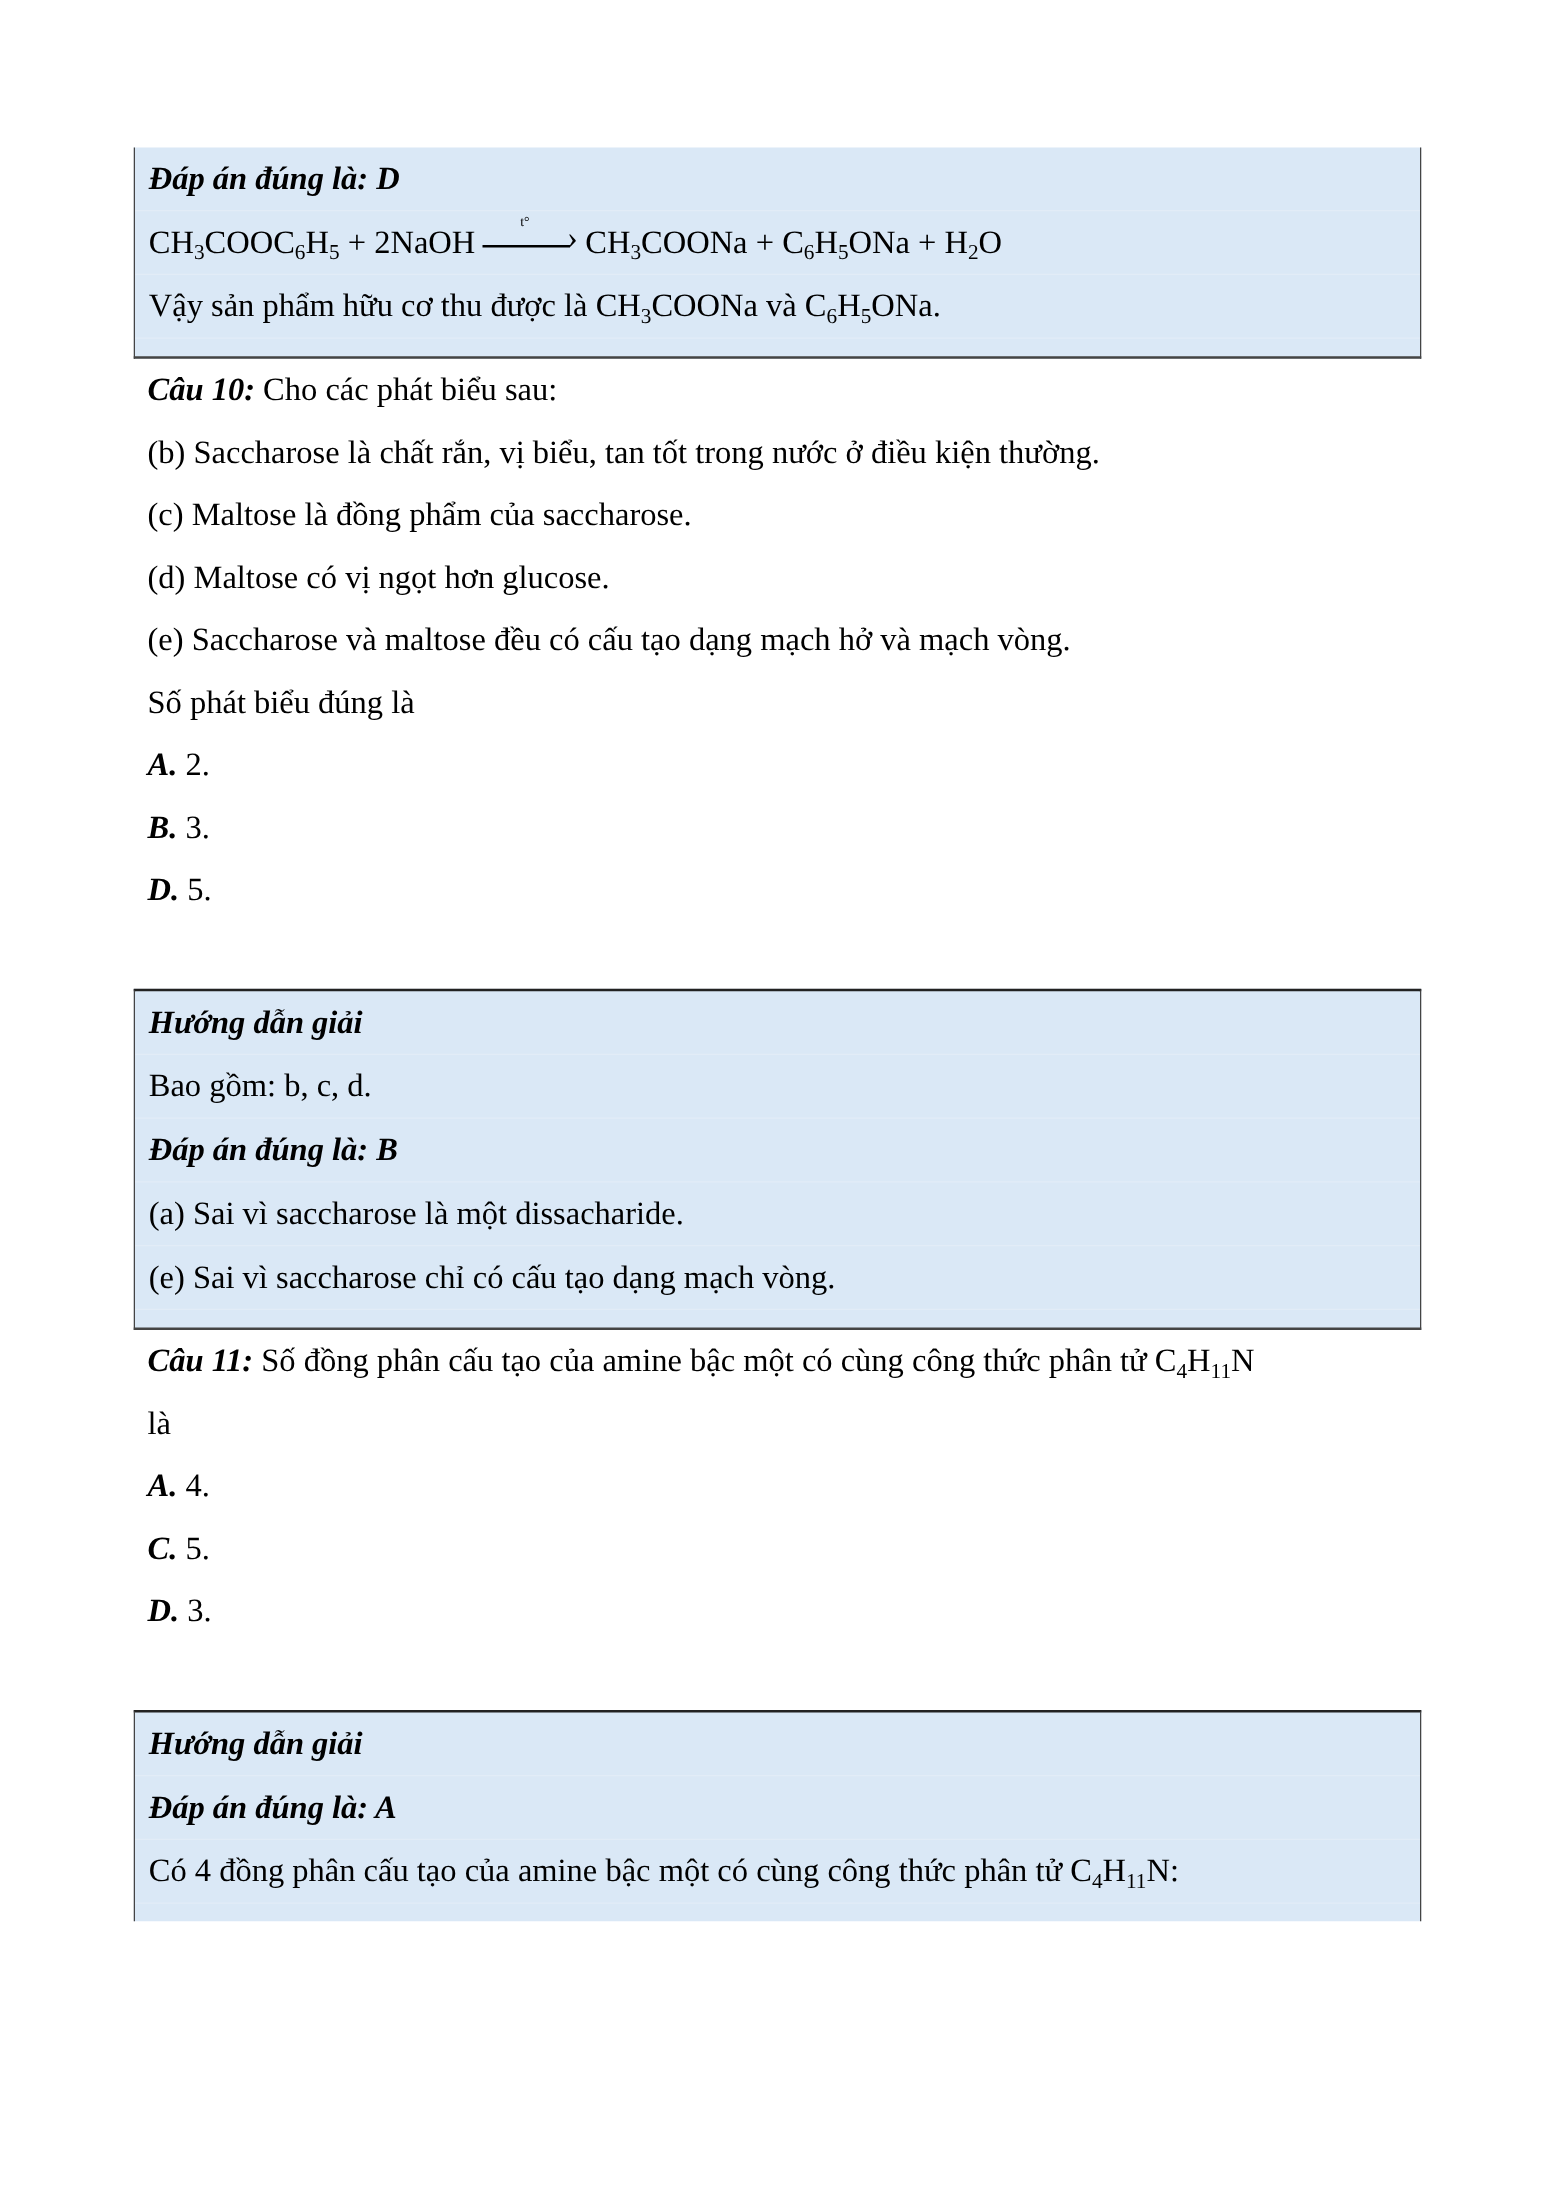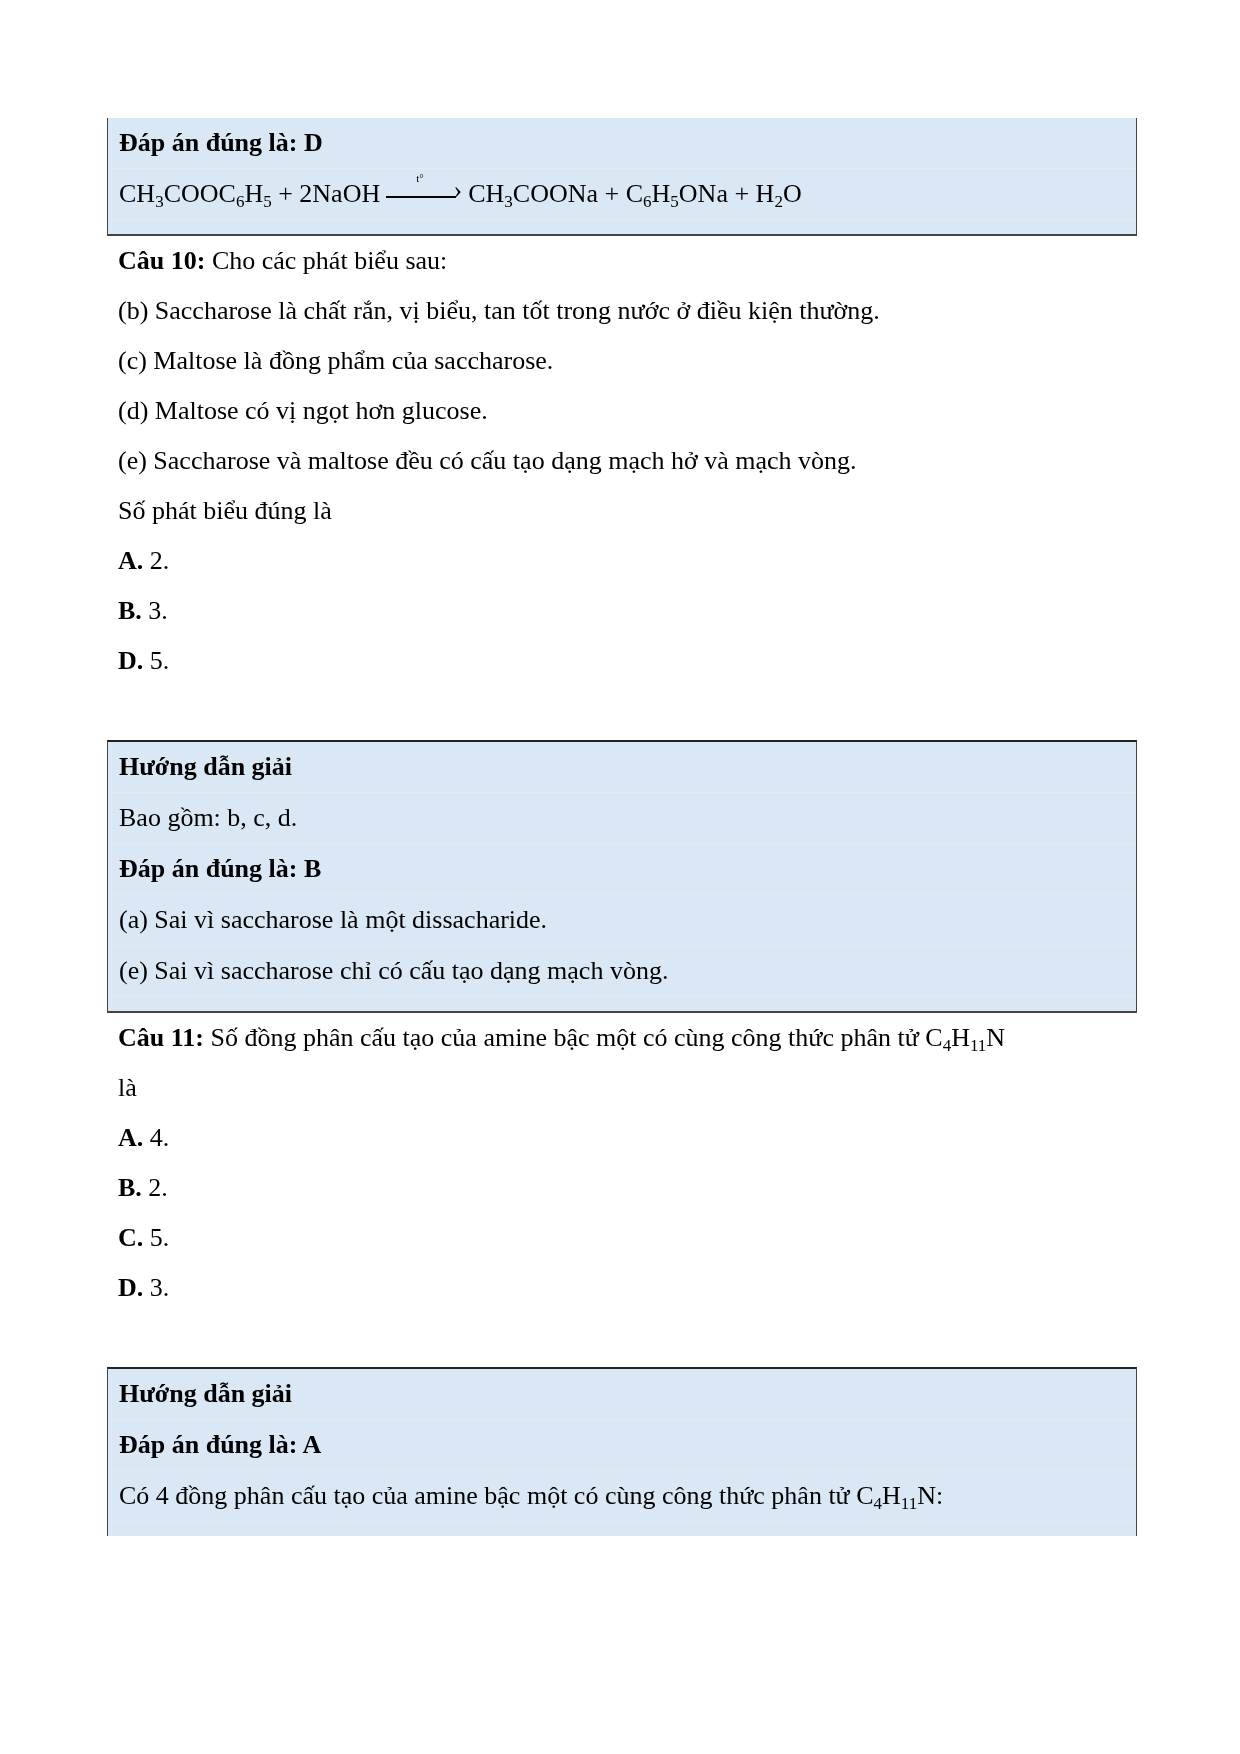--- a/index.html
+++ b/index.html
@@ -5,36 +5,37 @@
   html, body { margin:0; padding:0; background:#ffffff; }
   body { width:1240px; height:1754px; position:relative; overflow:hidden;
          font-family:"Liberation Serif", "DejaVu Serif", serif; color:#000; }
   .page { position:absolute; left:107px; top:118px; width:1030px; }
   .line { font-size:26px; line-height:50px; height:50px; padding-left:11px; white-space:nowrap; }
   .box { background:#dae8f6; border-left:1.5px solid #444; border-right:1.5px solid #444; border-bottom:2px solid #444; box-sizing:border-box; }
   .box.top-border { border-top:2px solid #222;margin-top:48px; }
   .box .line { border-bottom:1px solid #e2ecf7; }
   .box .line:last-child { border-bottom:none; }
   .pad-bottom { height:14px; }
-  b { font-weight:bold; }
+  b { font-weight:bold;font-style:italic; }
   sub { font-size:17px; vertical-align:-5px; line-height:0; }
   .arrow { display:inline-block; position:relative; width:76px; margin:0 6px; vertical-align:middle; }
   .arrow .shaft { display:block; height:1.5px; background:#000; width:70px; margin-top:2px; }
   .arrow .head { position:absolute; right:0; top:-9px; font-size:18px; line-height:20px; }
   .arrow .cond { position:absolute; left:30px; top:-22px; font-size:11px; line-height:12px; }
   .gap-s { height:6px; }
 </style>
 </head>
 <body>
 
 <div class="page">
 
   <div class="box">
     <div class="line"><b>Đáp án đúng là: D</b></div>
     <div class="line" id="q9-eq"><span>CH<sub>3</sub>COOC<sub>6</sub>H<sub>5</sub></span><span> + </span><span>2NaOH</span><span class="arrow"><span class="cond">t°</span><span class="shaft"></span><span class="head" style="font-size: 26px; top: -14px;">›</span></span><span>CH<sub>3</sub>COONa</span><span> + </span><span>C<sub>6</sub>H<sub>5</sub>ONa</span><span> + </span><span>H<sub>2</sub>O</span></div>
+    <div class="line"><span>Vậy sản phẩm hữu cơ thu được là </span><span>CH</span><sub>3</sub><span>COONa</span><span> và </span><span>C</span><sub>6</sub><span>H</span><sub>5</sub><span>ONa.</span></div>
     <div class="pad-bottom"></div>
   </div>
 
   <div>
     <div class="line"><b>Câu 10:</b><span> Cho các phát biểu sau:</span></div>
     <div class="line">(b) Saccharose là chất rắn, vị biểu, tan tốt trong nước ở điều kiện thường.</div>
     <div class="line">(c) Maltose là đồng phẩm của saccharose.</div>
     <div class="line">(d) Maltose có vị ngọt hơn glucose.</div>
     <div class="line">(e) Saccharose và maltose đều có cấu tạo dạng mạch hở và mạch vòng.</div>
     <div class="line">Số phát biểu đúng là</div>
@@ -50,21 +51,20 @@
     <div class="line"><b>Đáp án đúng là: B</b></div>
     <div class="line">(a) Sai vì saccharose là một dissacharide.</div>
     <div class="line">(e) Sai vì saccharose chỉ có cấu tạo dạng mạch vòng.</div>
     <div class="pad-bottom"></div>
   </div>
 
   <div>
     <div class="line"><b>Câu 11:</b><span> Số đồng phân cấu tạo của amine bậc một có cùng công thức phân tử </span><span>C</span><sub>4</sub><span>H</span><sub>11</sub><span>N</span></div>
     <div class="line">là</div>
     <div class="line"><b>A.</b><span> 4.</span></div>
-    <div class="line"><b>B.</b><span> 2.</span></div>
     <div class="line"><b>C.</b><span> 5.</span></div>
     <div class="line"><b>D.</b><span> 3.</span></div>
   </div>
 
   <div class="gap-s"></div>
   <div class="box top-border" style="border-bottom:none;">
     <div class="line"><b>Hướng dẫn giải</b></div>
     <div class="line"><b>Đáp án đúng là: A</b></div>
     <div class="line"><span>Có 4 đồng phân cấu tạo của amine bậc một có cùng công thức phân tử </span><span>C</span><sub>4</sub><span>H</span><sub>11</sub><span>N:</span></div>
     <div class="pad-bottom"></div>

